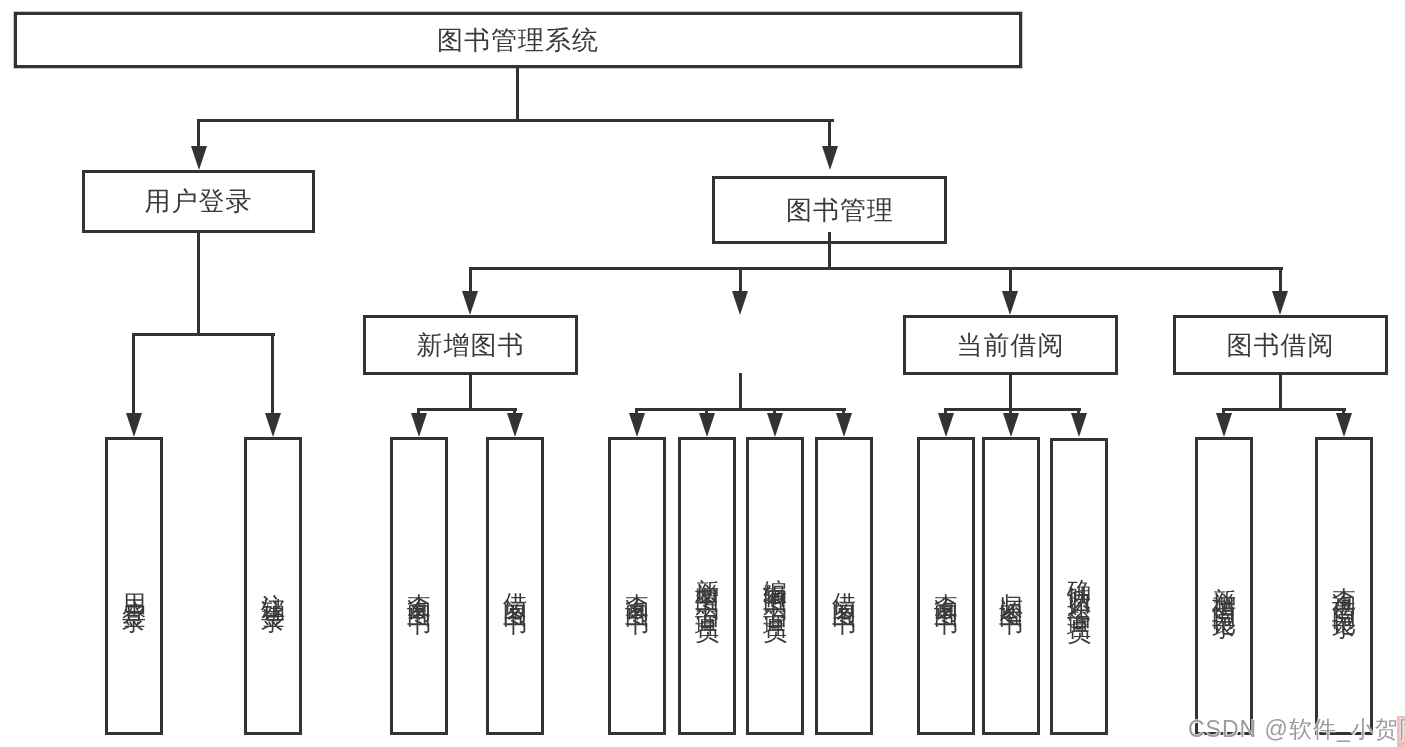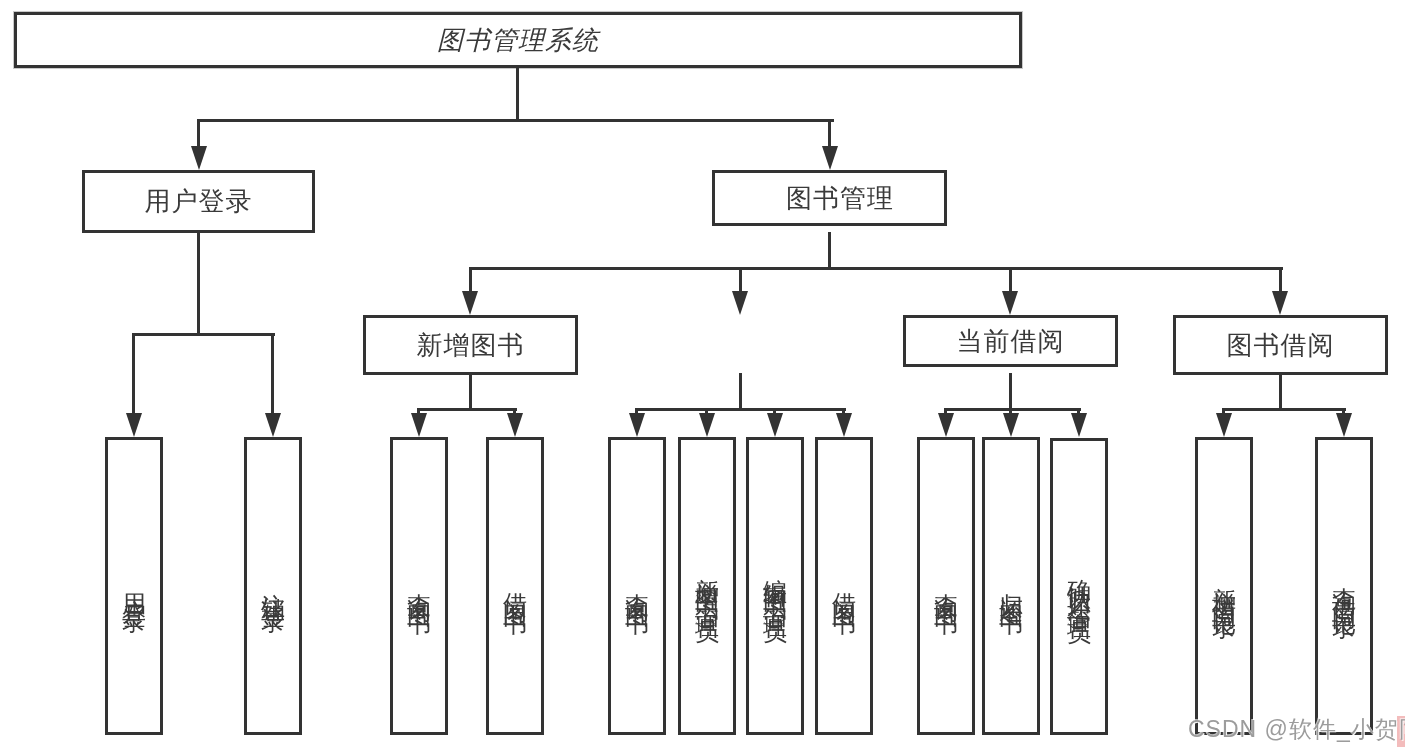--- a/index.html
+++ b/index.html
@@ -50,35 +50,35 @@
     left:1397px;top:716px;width:8px;height:31px;
     background:#f3bcbc;
     z-index:4;
   }
 </style>
 </head>
 <body>
 
 <div class="canvas">
 
-  <div class="box hnode root" style="left:14px;top:12px;width:1008px;height:56px;font-style:italic;">
+  <div class="box hnode root" style="left:14px;top:12px;width:1008px;height:56px;">
     <span>图书管理系统</span>
   </div>
 
   <div class="vline" style="left:516px;top:66px;width:3px;height:55px;"></div>
   <div class="hline" style="left:197px;top:119px;width:637px;height:3px;"></div>
   <div class="vline" style="left:197px;top:119px;width:3px;height:32px;"></div>
   <div class="arrow" style="left:191px;top:146px;"></div>
   <div class="vline" style="left:828px;top:119px;width:3px;height:32px;"></div>
   <div class="arrow" style="left:822px;top:146px;"></div>
 
   <div class="box hnode" style="left:82px;top:170px;width:233px;height:63px;">
     <span>用户登录</span>
   </div>
-  <div class="box hnode" style="left:712px;top:170px;width:235px;height:56px;padding-left:21px;">
+  <div class="box hnode" style="left:712px;top:176px;width:235px;height:68px;padding-left:21px;">
     <span>图书管理</span>
   </div>
 
   <div class="vline" style="left:197px;top:231px;width:3px;height:105px;"></div>
   <div class="hline" style="left:132px;top:333px;width:143px;height:3px;"></div>
   <div class="vline" style="left:132px;top:333px;width:3px;height:82px;"></div>
   <div class="arrow" style="left:126px;top:413px;"></div>
   <div class="vline" style="left:271px;top:333px;width:3px;height:82px;"></div>
   <div class="arrow" style="left:265px;top:413px;"></div>
 
@@ -89,21 +89,21 @@
   <div class="vline" style="left:739px;top:267px;width:3px;height:26px;"></div>
   <div class="arrow" style="left:732px;top:291px;"></div>
   <div class="vline" style="left:1009px;top:267px;width:3px;height:26px;"></div>
   <div class="arrow" style="left:1002px;top:291px;"></div>
   <div class="vline" style="left:1279px;top:267px;width:3px;height:26px;"></div>
   <div class="arrow" style="left:1272px;top:291px;"></div>
 
   <div class="box hnode" style="left:363px;top:315px;width:215px;height:60px;">
     <span>新增图书</span>
   </div>
-  <div class="box hnode" style="left:903px;top:315px;width:215px;height:52px;">
+  <div class="box hnode" style="left:903px;top:315px;width:215px;height:60px;">
     <span>当前借阅</span>
   </div>
   <div class="box hnode" style="left:1173px;top:315px;width:215px;height:60px;">
     <span>图书借阅</span>
   </div>
 
   <div class="vline" style="left:469px;top:373px;width:3px;height:38px;"></div>
   <div class="hline" style="left:417px;top:408px;width:100px;height:3px;"></div>
   <div class="vline" style="left:417px;top:408px;width:3px;height:8px;"></div>
   <div class="arrow" style="left:411px;top:413px;"></div>

